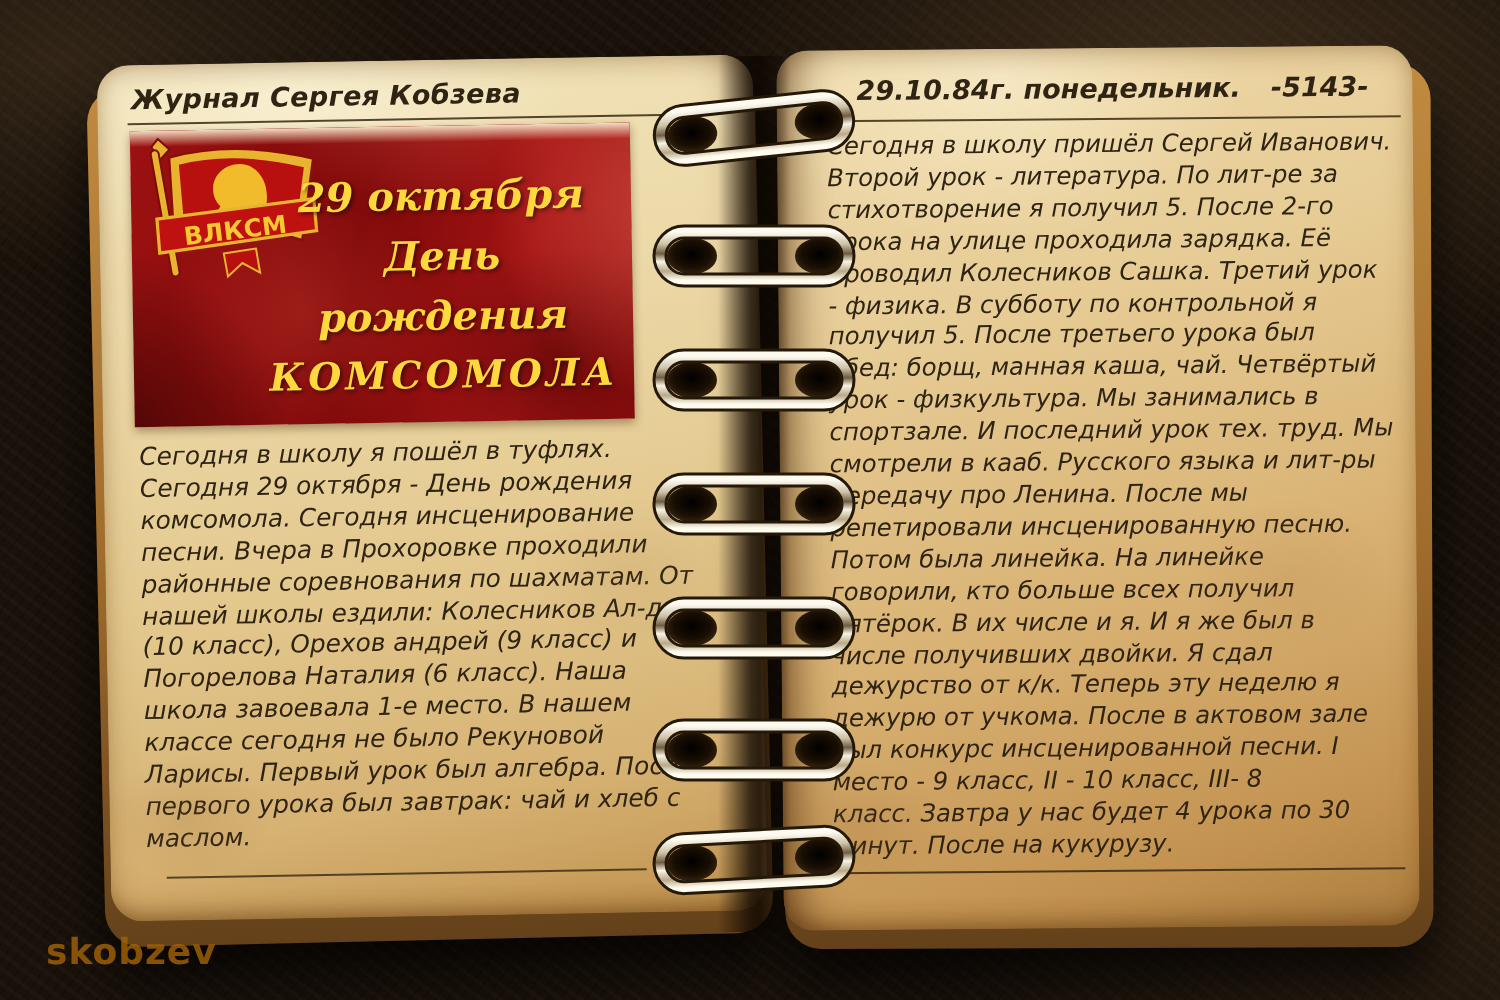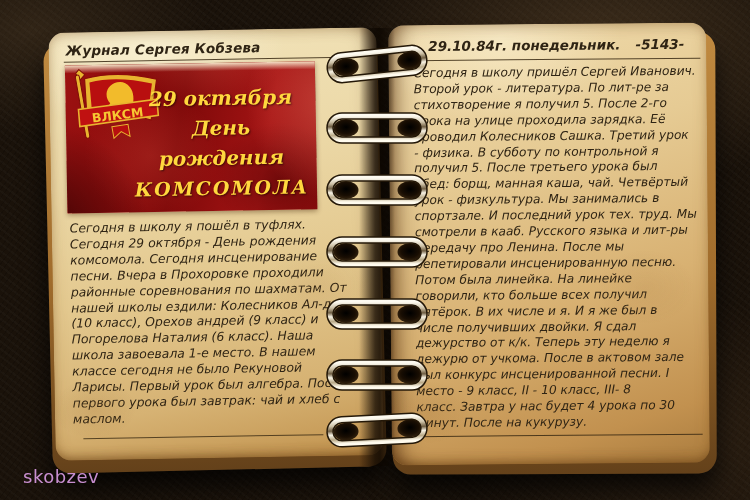--- a/index.html
+++ b/index.html
@@ -70,22 +70,22 @@
   .banner .top-light{position:absolute;left:0;top:0;right:0;height:8px;
     background:linear-gradient(180deg, rgba(250,240,210,.9), rgba(250,240,210,0));}
   .banner-text{position:absolute;left:64px;top:20px;width:182px;text-align:center;
     font-family:"DejaVu Serif",serif;font-style:italic;font-weight:bold;color:#ffd83e;
     text-shadow:1px 1px 2px rgba(0,0,0,.55);}
   .banner-text .l1{font-size:20px;line-height:30px;}
   .banner-text .l2{font-size:20px;line-height:30px;}
   .banner-text .l3{font-size:19px;line-height:30px;letter-spacing:2px;}
   .badge{position:absolute;left:2px;top:2px;width:92px;height:80px;}
   
-  .watermark{position:absolute;left:23px;top:466px;font-size:18px;font-weight:normal;
-    color:#f0abfc;opacity:.82;letter-spacing:.5px;text-align:center;}
+  .watermark{position:absolute;left:23px;top:466px;font-size:18px;font-weight:bold;
+    color:#a16207;opacity:.82;letter-spacing:.5px;text-align:center;}
   .binding-svg{position:absolute;inset:0;pointer-events:none;}
 </style>
 </head>
 <body>
 
 <div class="canvas">
   <div class="bg-texture"></div>
 
   <div class="stack stack-left"></div>
   <div class="stack stack-right"></div>

